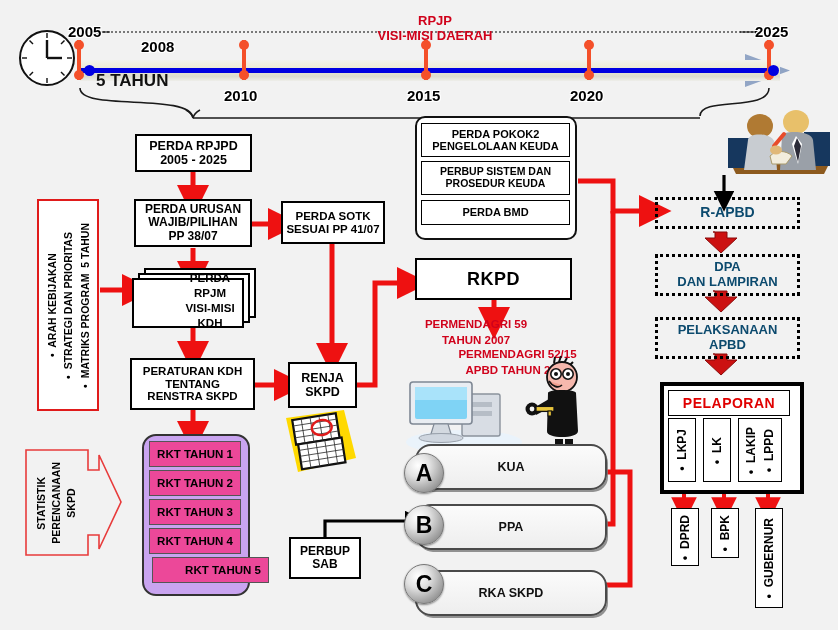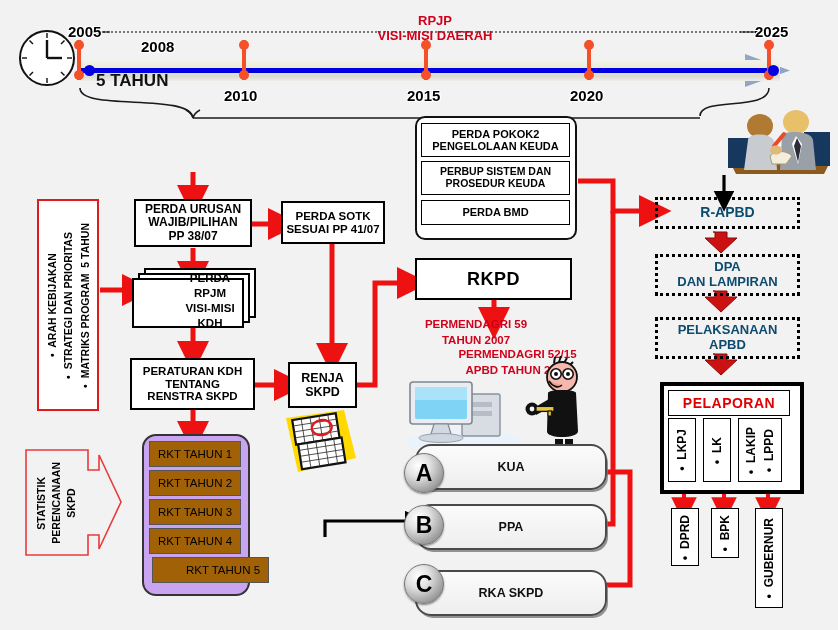--- a/index.html
+++ b/index.html
@@ -51,23 +51,23 @@
 
   
   .stack{position:absolute;}
   .stack .sheet{position:absolute;background:#fff;border:2px solid #000;}
 
   
   .rkt-wrap{
     position:absolute;background:#c9a4f0;border:2px solid #333;border-radius:14px;
   }
   .rkt-item{
-    position:absolute;background:#a16207;border:1px solid #555;
+    position:absolute;background:#ec4899;border:1px solid #555;
     display:flex;align-items:center;justify-content:center;
-    font-size:11.5px;font-weight:normal;color:#000;
+    font-size:11.5px;font-weight:bold;color:#000;
   }
 
   
   .abc-circle{
     position:absolute;border-radius:50%;
     background:radial-gradient(circle at 34% 30%,#ffffff 0%,#e2e2e2 32%,#9e9e9e 72%,#6d6d6d 100%);
     border:1.5px solid #777;
     display:flex;align-items:center;justify-content:center;
     font-weight:bold;font-size:23px;color:#000;
     box-shadow:0 1px 2px rgba(0,0,0,.45);
@@ -217,20 +217,22 @@
   <div class="yearlbl" style="left:224px;top:87px;">2010</div>
   <div class="yearlbl" style="left:407px;top:87px;">2015</div>
   <div class="yearlbl" style="left:570px;top:87px;">2020</div>
   <div class="yearlbl" style="left:755px;top:23px;">2025</div>
 
   <div class="abs" style="left:96px;top:71px;font-size:17px;font-weight:bold;color:#111;">5 TAHUN</div>
 
   <div class="rpjp-title redtxt" style="left:370px;top:13px;width:130px;">RPJP</div>
   <div class="rpjp-title redtxt" style="left:350px;top:28px;width:170px;">VISI-MISI DAERAH</div>
 
+  <div class="box lbl abs" style="left:135px;top:134px;width:117px;height:38px;font-size:12.5px;">PERDA RPJPD
+2005 - 2025</div>
 
   <div class="box lbl abs" style="left:134px;top:199px;width:118px;height:48px;font-size:12px;">PERDA URUSAN
 WAJIB/PILIHAN
 PP 38/07</div>
 
   <div class="box lbl abs" style="left:281px;top:201px;width:104px;height:43px;font-size:11.5px;">PERDA  SOTK
 SESUAI PP 41/07</div>
 
   <div class="stack" style="left:132px;top:268px;width:124px;height:56px;">
     <div class="sheet" style="left:12px;top:0;width:108px;height:46px;"></div>
@@ -356,20 +358,22 @@
     <span>B</span>
   </div>
 
   <div class="abc-bar" style="left:415px;top:570px;width:188px;height:42px;">
     <span>RKA SKPD</span>
   </div>
   <div class="abc-circle" style="left:404px;top:564px;width:38px;height:38px;">
     <span>C</span>
   </div>
 
+  <div class="box lbl abs" style="left:289px;top:537px;width:72px;height:42px;font-size:12px;">PERBUP
+SAB</div>
 
   <svg class="abs" style="left:712px;top:104px;width:126px;height:76px;" viewBox="0 0 126 76">
     <path d="M18,58 L118,58 L112,70 L24,70 z" fill="#8d5a1e"></path>
     <rect x="16" y="34" width="28" height="30" fill="#16375e"></rect>
     <rect x="92" y="28" width="26" height="34" fill="#16375e"></rect>
     <ellipse cx="48" cy="22" rx="13" ry="12" fill="#b07a33"></ellipse>
     <path d="M36,36 C36,28 62,28 63,40 L65,66 L32,66 z" fill="#c8ccd1"></path>
     <ellipse cx="84" cy="18" rx="13" ry="12" fill="#e8c06a"></ellipse>
     <path d="M70,32 C70,26 100,26 101,36 L104,66 L68,66 z" fill="#9aa0a8"></path>
     <path d="M84,32 L90,40 L86,60 L80,40 z" fill="#fff"></path>

